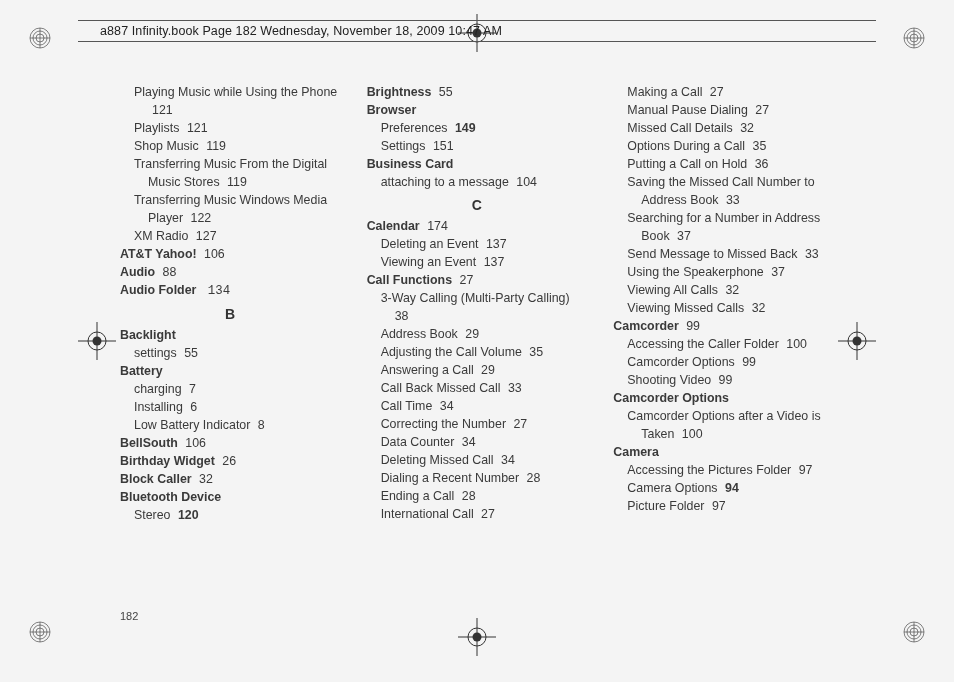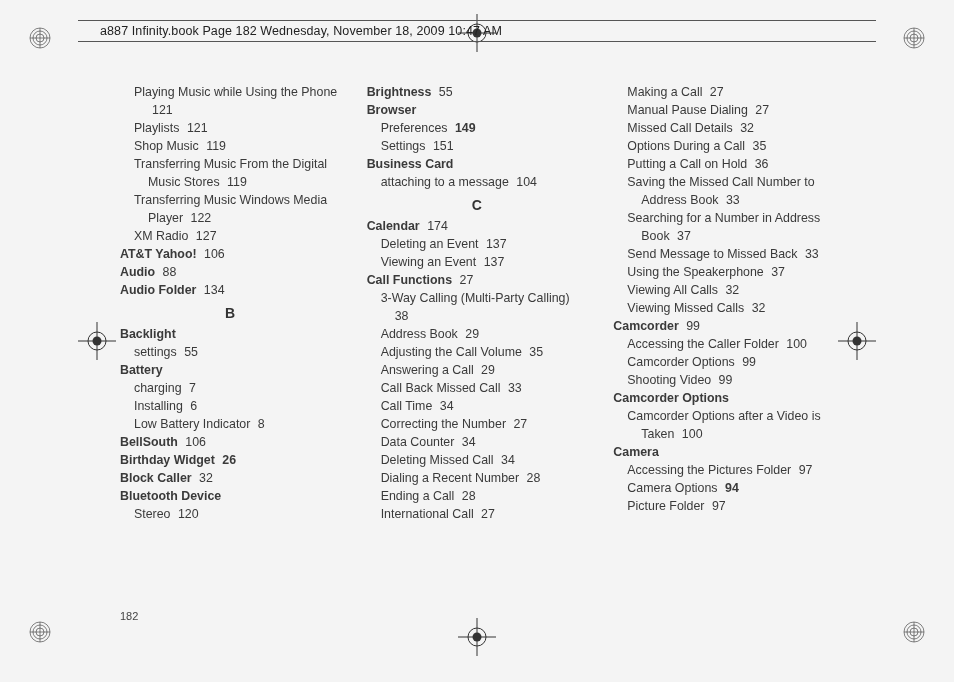--- a/index.html
+++ b/index.html
@@ -167,33 +167,33 @@
   <div class="cols">
     <div class="col">
         <div class="entry sub wrap plain"><span>Playing Music while Using the Phone</span><span class="pg" style="font-weight: normal;"> 121</span></div>
         <div class="entry sub plain"><span>Playlists</span><span class="pg" style="font-weight: normal;"> 121</span></div>
         <div class="entry sub plain"><span>Shop Music</span><span class="pg" style="font-weight: normal;"> 119</span></div>
         <div class="entry sub wrap plain"><span>Transferring Music From the Digital Music Stores</span><span class="pg" style="font-weight: normal;"> 119</span></div>
         <div class="entry sub wrap plain"><span>Transferring Music Windows Media Player</span><span class="pg" style="font-weight: normal;"> 122</span></div>
         <div class="entry sub plain"><span>XM Radio</span><span class="pg" style="font-weight: normal;"> 127</span></div>
         <div class="entry head"><span class="bold">AT&amp;T Yahoo!</span><span class="pg" style="font-weight: normal;"> 106</span></div>
         <div class="entry head"><span class="bold">Audio</span><span class="pg" style="font-weight: normal;"> 88</span></div>
-        <div class="entry head"><span class="bold">Audio Folder</span><span class="pg" style="font-weight: normal;"> 134</span></div>
+        <div class="entry head"><span class="bold">Audio Folder</span><span class="pg" style="font-weight: normal; font-family: Liberation Mono, monospace;"> 134</span></div>
         <div class="section-letter">B</div>
         <div class="entry head"><span class="bold">Backlight</span></div>
         <div class="entry sub plain"><span>settings</span><span class="pg" style="font-weight: normal;"> 55</span></div>
         <div class="entry head"><span class="bold">Battery</span></div>
         <div class="entry sub plain"><span>charging</span><span class="pg" style="font-weight: normal;"> 7</span></div>
         <div class="entry sub plain"><span>Installing</span><span class="pg" style="font-weight: normal;"> 6</span></div>
         <div class="entry sub plain"><span>Low Battery Indicator</span><span class="pg" style="font-weight: normal;"> 8</span></div>
         <div class="entry head"><span class="bold">BellSouth</span><span class="pg" style="font-weight: normal;"> 106</span></div>
-        <div class="entry head"><span class="bold">Birthday Widget</span><span class="pg" style="font-weight: bold;"> 26</span></div>
+        <div class="entry head"><span class="bold">Birthday Widget</span><span class="pg" style="font-weight: normal;"> 26</span></div>
         <div class="entry head"><span class="bold">Block Caller</span><span class="pg" style="font-weight: normal;"> 32</span></div>
         <div class="entry head"><span class="bold">Bluetooth Device</span></div>
-        <div class="entry sub plain"><span>Stereo</span><span class="pg" style="font-weight: normal;"> 120</span></div>
+        <div class="entry sub plain"><span>Stereo</span><span class="pg" style="font-weight: bold;"> 120</span></div>
       </div>
     <div class="col">
         <div class="entry head"><span class="bold">Brightness</span><span class="pg" style="font-weight: normal;"> 55</span></div>
         <div class="entry head"><span class="bold">Browser</span></div>
         <div class="entry sub plain"><span>Preferences</span><span class="pg" style="font-weight: bold;"> 149</span></div>
         <div class="entry sub plain"><span>Settings</span><span class="pg" style="font-weight: normal;"> 151</span></div>
         <div class="entry head"><span class="bold">Business Card</span></div>
         <div class="entry sub plain"><span>attaching to a message</span><span class="pg" style="font-weight: normal;"> 104</span></div>
         <div class="section-letter">C</div>
         <div class="entry head"><span class="bold">Calendar</span><span class="pg" style="font-weight: normal;"> 174</span></div>

